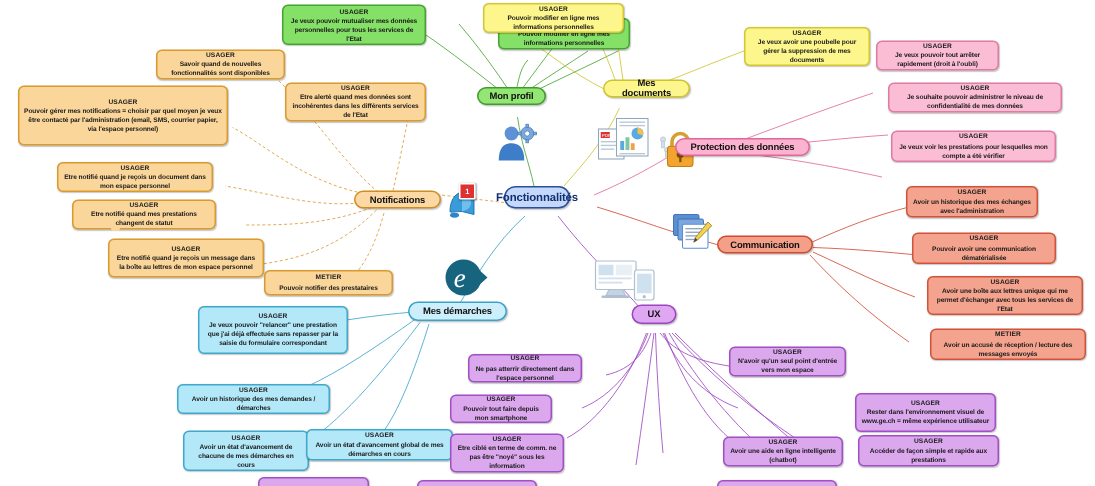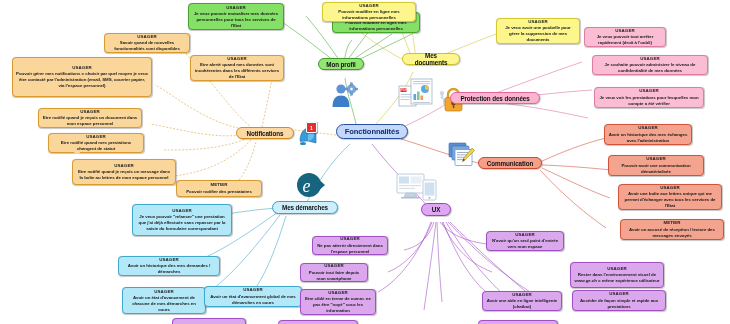--- a/index.html
+++ b/index.html
@@ -256,21 +256,21 @@
       <rect x="3" y="13" width="22" height="1.2" fill="#d4e0ea"></rect>
       <rect x="3" y="15.8" width="16" height="1.2" fill="#d4e0ea"></rect>
       <path d="M10,21 L19,21 L21,25 L8,25 Z" fill="#c3d4e4" stroke="#aebfd0" stroke-width="0.7"></path>
       <rect x="5" y="25" width="19" height="1.6" rx="0.6" fill="#aebfd0"></rect>
       <rect x="27" y="8" width="13" height="20" rx="1.6" fill="#ffffff" stroke="#aebfd0" stroke-width="0.8"></rect>
       <rect x="28.6" y="10.5" width="9.8" height="13" fill="#cfe0ef"></rect>
       <circle cx="33.5" cy="25.8" r="1.1" fill="#aebfd0"></circle>
     </svg>
   </div>
 
-  <div class="hub hub-center" style="left:336px;top:124px;width:72px;height:15px;">Fonctionnalités</div>
+  <div class="hub hub-center" style="left:336px;top:124px;width:44px;height:15px;">Fonctionnalités</div>
 
   <div class="hub hub-orange" style="left:236px;top:127px;width:58px;height:12px;">Notifications</div>
 
   <div class="hub hub-green" style="left:318px;top:58px;width:46px;height:12px;">Mon profil</div>
 
   <div class="hub hub-yellow" style="left:402px;top:53px;width:58px;height:12px;">Mes documents</div>
 
   <div class="hub hub-pink" style="left:450px;top:92px;width:90px;height:12px;">Protection des données</div>
 
   <div class="hub hub-red" style="left:478px;top:157px;width:64px;height:12px;">Communication</div>

